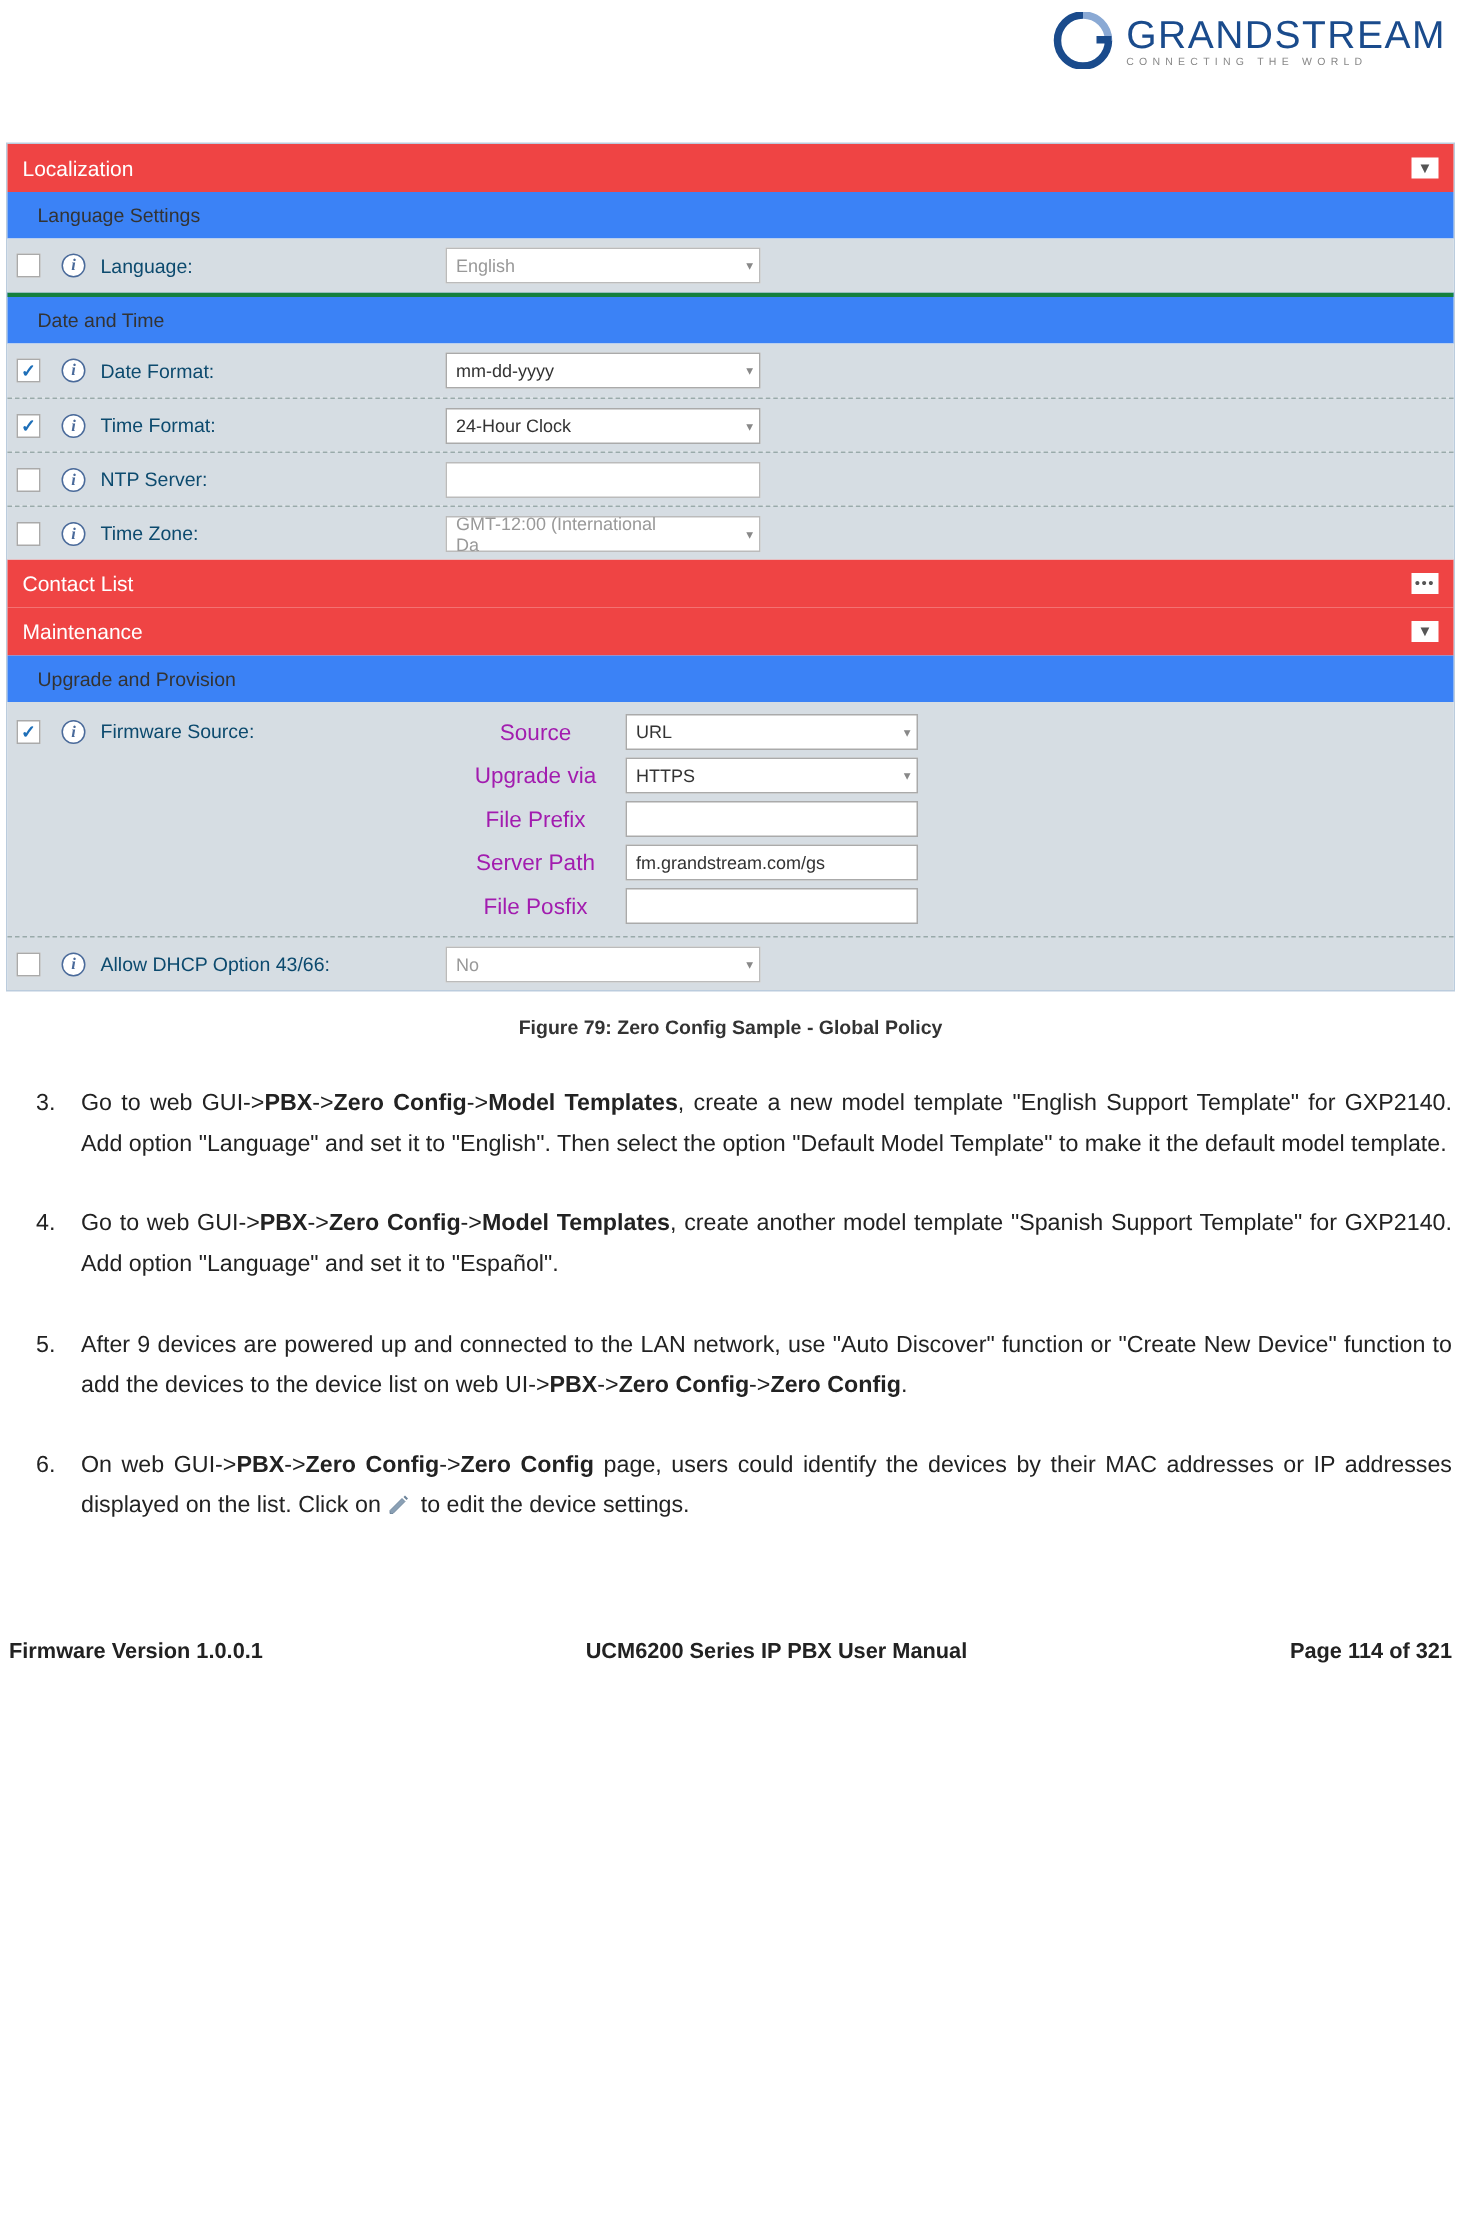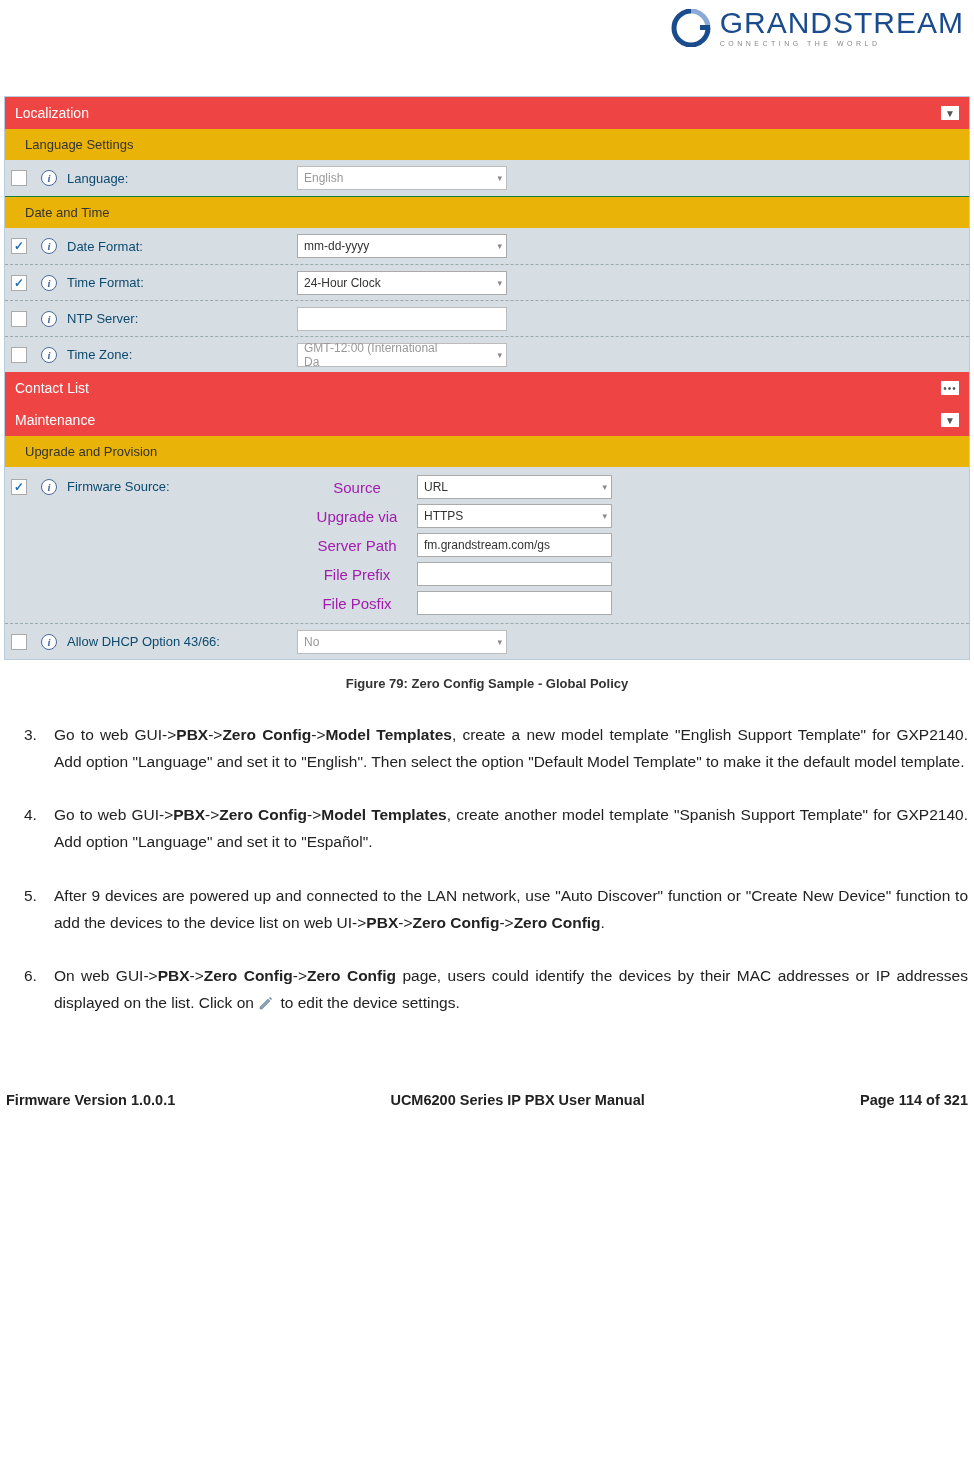--- a/index.html
+++ b/index.html
@@ -13,21 +13,21 @@
   }
   .header {
     display: flex;
     justify-content: flex-end;
     align-items: center;
     padding: 8px 10px 4px 0;
     gap: 8px;
   }
   .logo-svg { flex-shrink: 0; }
   .brand-text { display: flex; flex-direction: column; line-height: 1; }
-  .brand-name { font-family: Arial, sans-serif; font-weight: 400; font-size: 30px; letter-spacing: 1px; color: #1a4b8c; }
+  .brand-name { font-family: Arial, sans-serif; font-weight: 400; font-size: 26px; letter-spacing: 1px; color: #1a4b8c; }
   .brand-tag { font-size: 7px; letter-spacing: 3.5px; color: #888; margin-top: 2px; }
 
   .panel {
     border: 1px solid #bcd;
     margin: 45px 4px 12px 4px;
   }
   .section-bar {
     background: #ef4444;
     color: #fff;
     padding: 8px 10px;
@@ -36,21 +36,21 @@
     justify-content: space-between;
     align-items: center;
   }
   .section-bar .toggle-btn {
     width: 18px; height: 14px;
     background: #fff;
     display: flex; align-items: center; justify-content: center;
     font-size: 10px; color: #555;
   }
   .sub-heading {
-    background: #eab308;
+    background: #3b82f6;
     padding: 8px 20px;
     font-size: 13px;
     color: #333;
   }
   .row {
     background: #d6dde3;
     display: flex;
     align-items: center;
     padding: 5px 6px;
     min-height: 36px;
@@ -180,21 +180,21 @@
   <div class="row">
     <span class="chk"></span>
     <span class="info-icn">i</span>
     <span class="lbl">Language:</span>
     <div class="select-box disabled">
       <span>English</span>
       <span class="arrow">▾</span>
     </div>
   </div>
 
-  <div class="sub-heading" style="border-top:1px solid #15803d;">Date and Time</div>
+  <div class="sub-heading" style="border-top:3px solid #15803d;">Date and Time</div>
 
   <div class="row">
     <span class="chk">✓</span>
     <span class="info-icn">i</span>
     <span class="lbl">Date Format:</span>
     <div class="select-box">
       <span>mm-dd-yyyy</span>
       <span class="arrow">▾</span>
     </div>
   </div>
@@ -253,29 +253,29 @@
         </div>
       </div>
       <div class="sub-field-row">
         <span class="sub-label">Upgrade via</span>
         <div class="select-box">
           <span>HTTPS</span>
           <span class="arrow">▾</span>
         </div>
       </div>
       <div class="sub-field-row">
+        <span class="sub-label">File Prefix</span>
+        <div class="text-box">
+          <span></span>
+        </div>
+      </div>
+      <div class="sub-field-row">
         <span class="sub-label">Server Path</span>
         <div class="text-box">
           <span>fm.grandstream.com/gs</span>
-        </div>
-      </div>
-      <div class="sub-field-row">
-        <span class="sub-label">File Prefix</span>
-        <div class="text-box">
-          <span></span>
         </div>
       </div>
       <div class="sub-field-row">
         <span class="sub-label">File Posfix</span>
         <div class="text-box">
           <span></span>
         </div>
       </div>
     </div>
   </div>

